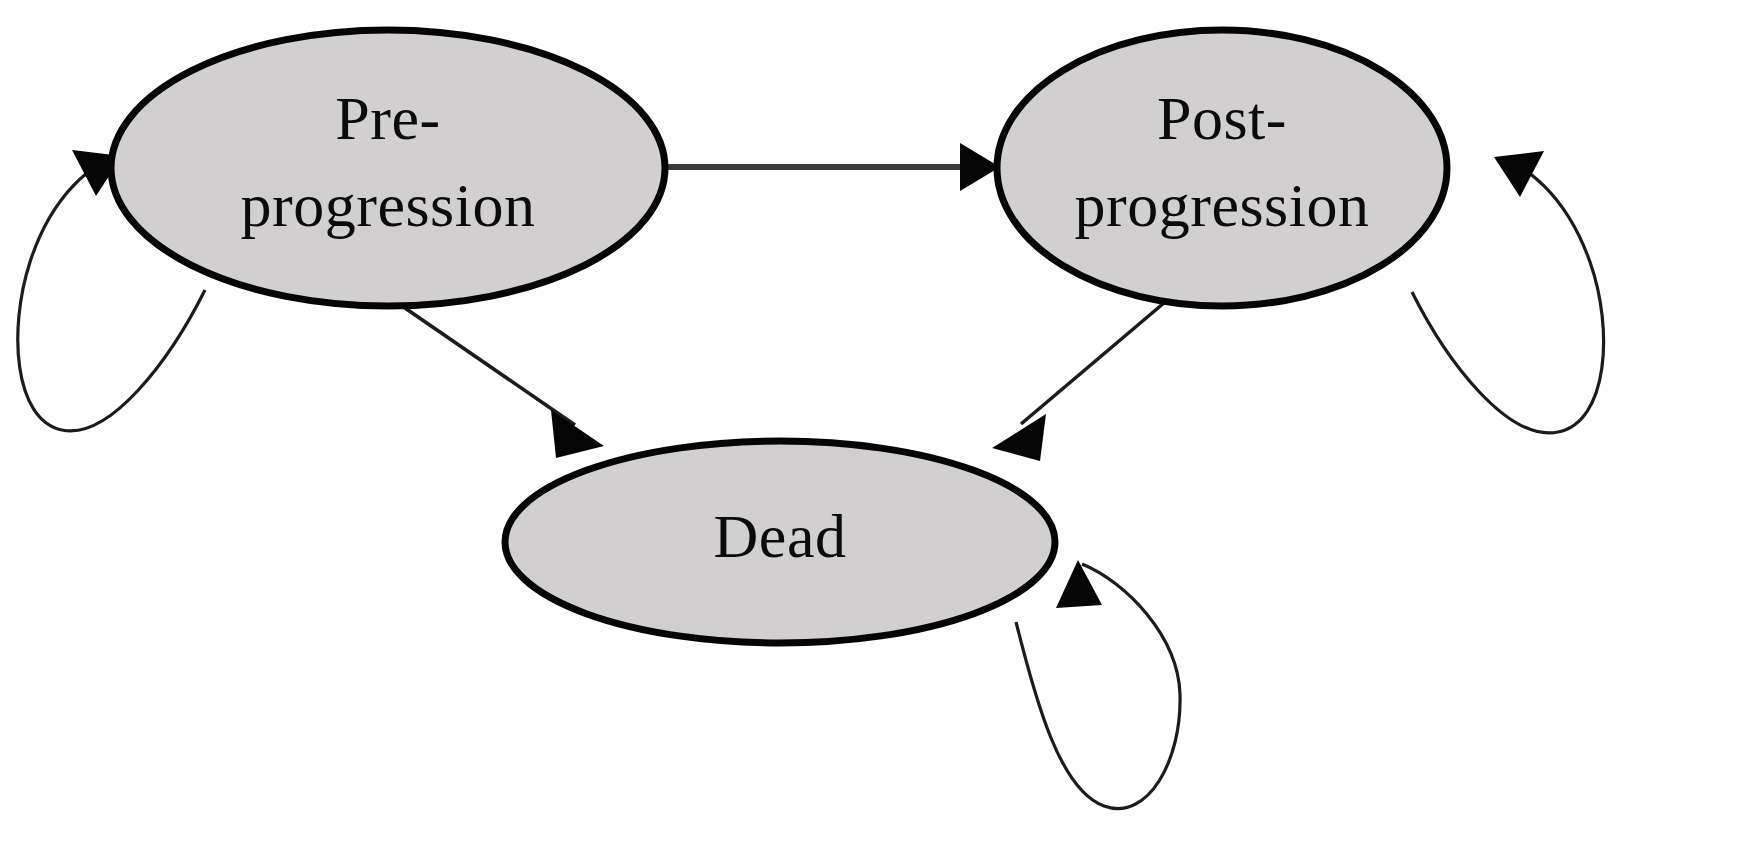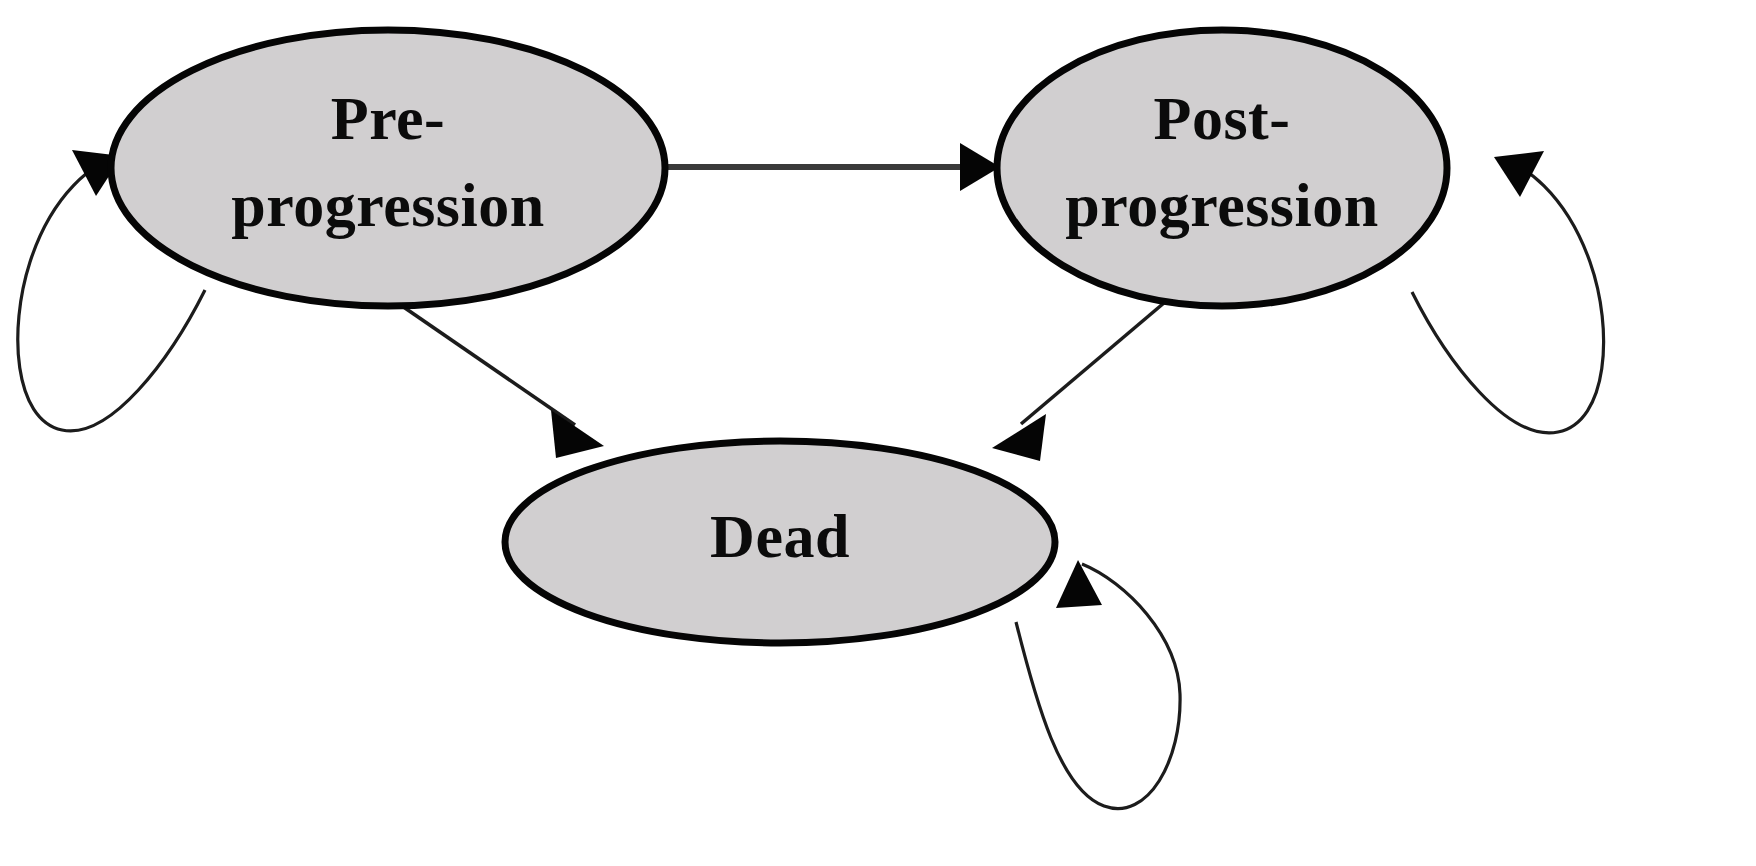--- a/index.html
+++ b/index.html
@@ -12,21 +12,20 @@
     width: 1756px;
     height: 866px;
     font-family: "Liberation Serif", "DejaVu Serif", serif;
     overflow: hidden;
   }
   #diagram-root {
     position: relative;
     width: 1756px;
     height: 866px;
     background: #ffffff;
-    font-weight: bold;
   }
   #diagram-svg {
     display: block;
     width: 1756px;
     height: 866px;
   }
   .state-ellipse {
     fill: #d1cfd0;
     stroke: #050505;
     stroke-width: 7;

